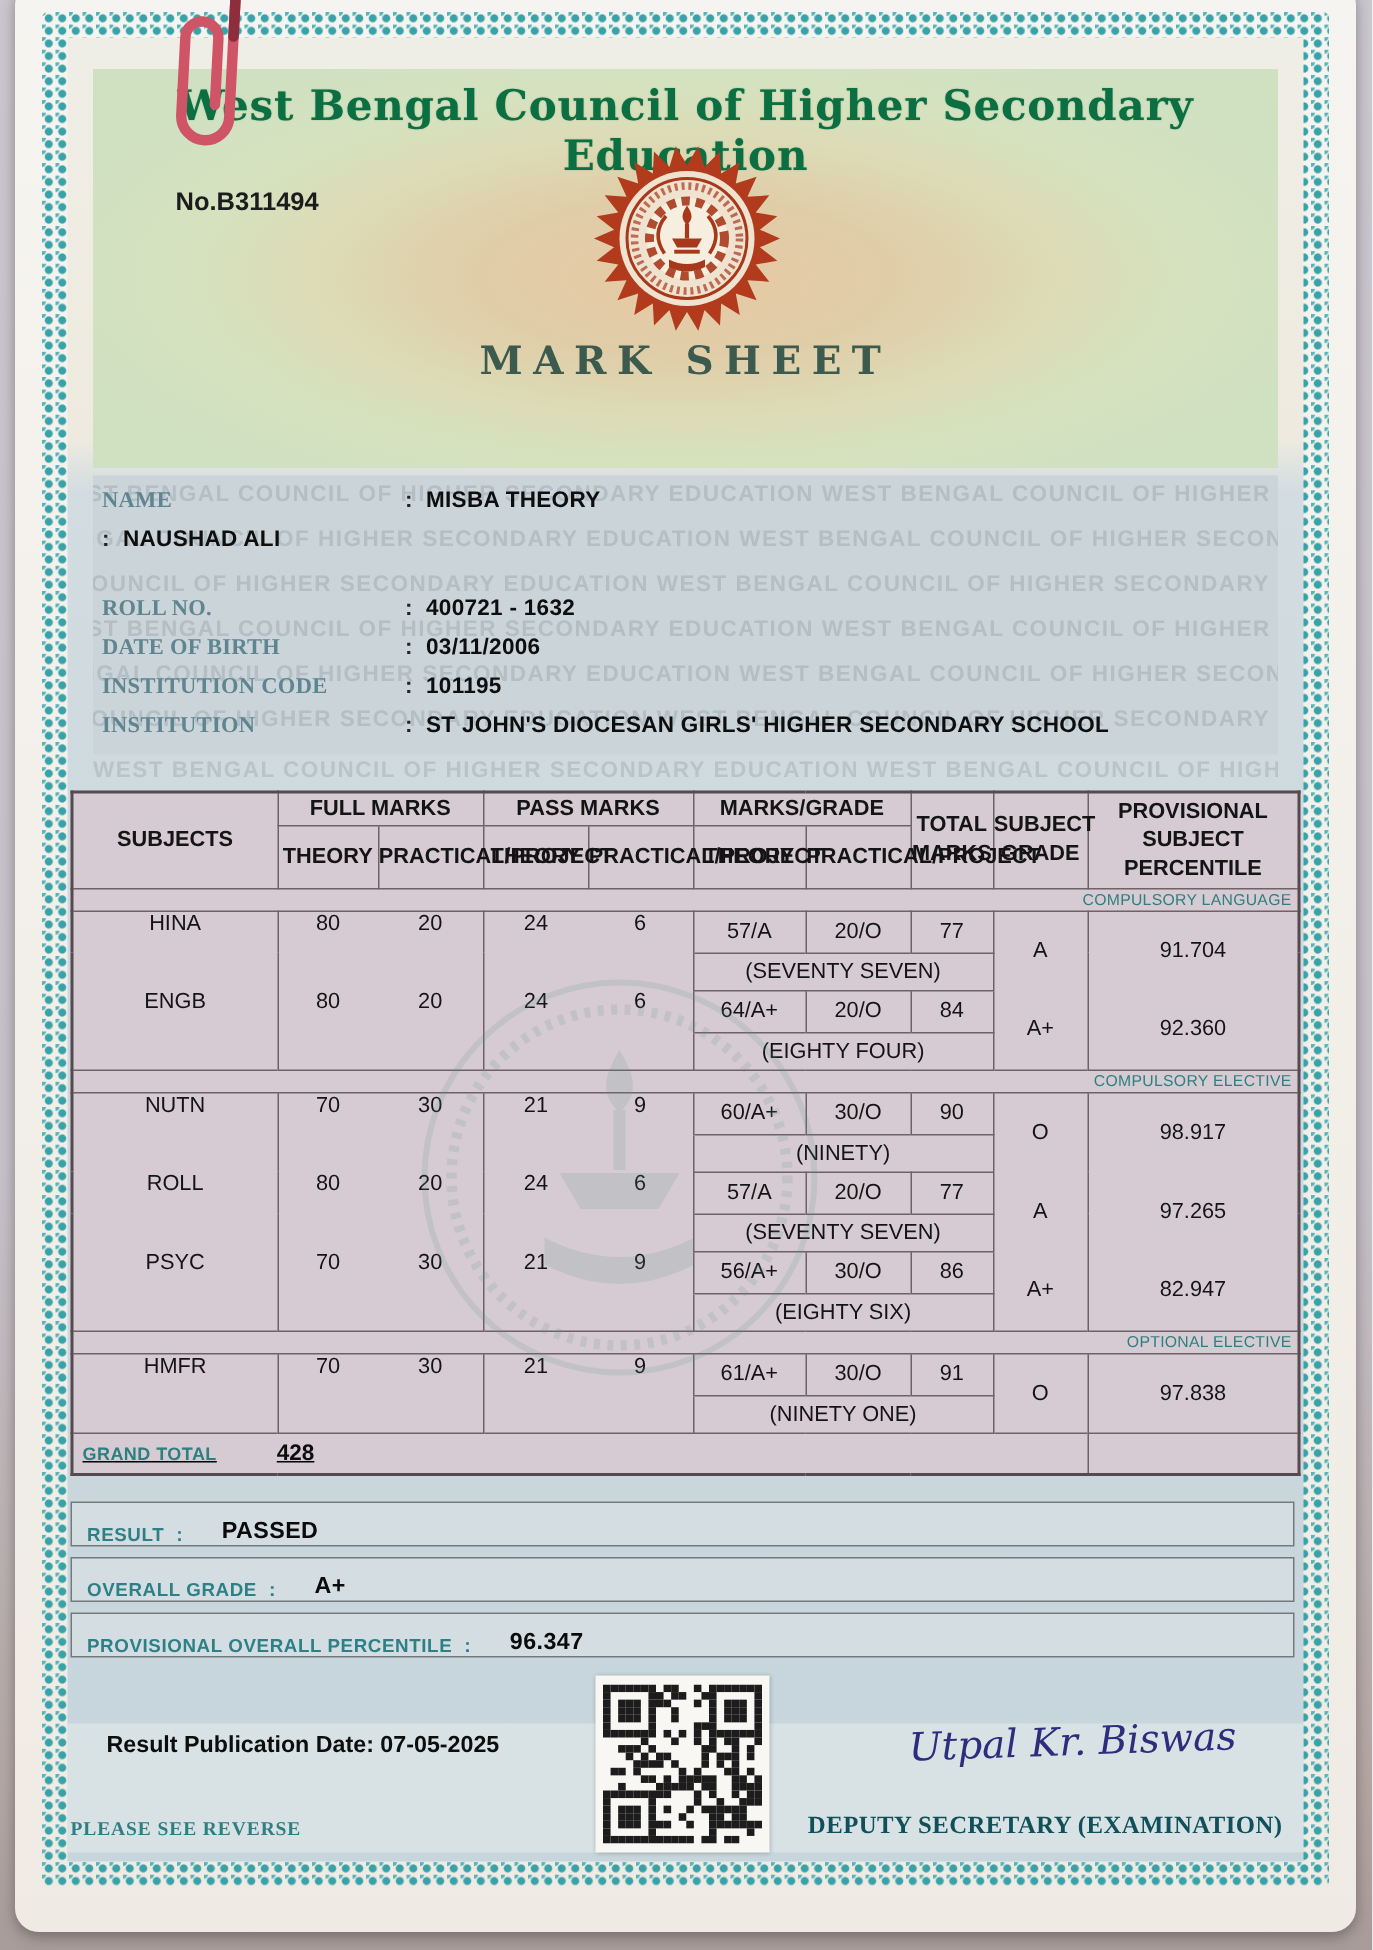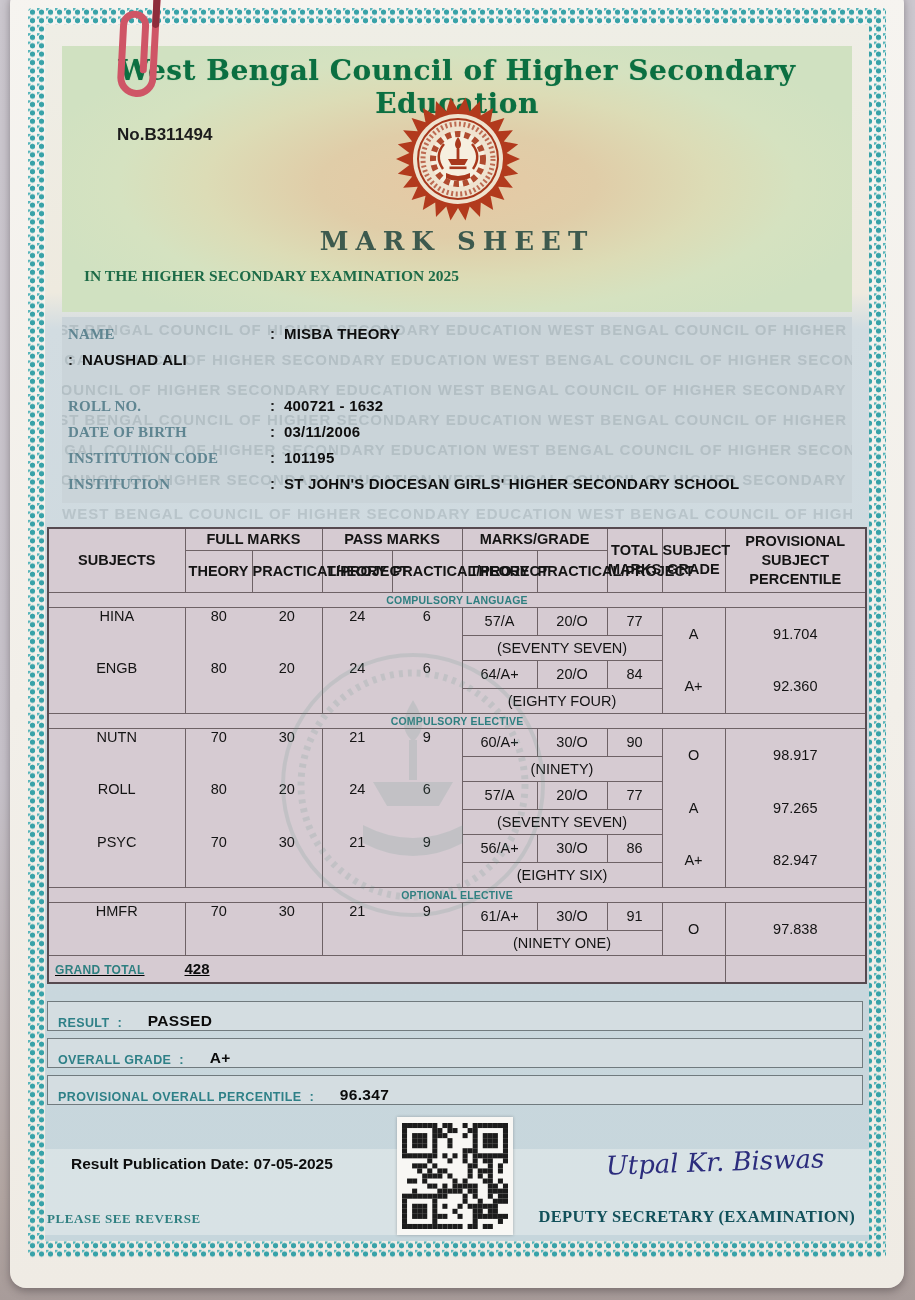--- a/index.html
+++ b/index.html
@@ -43,22 +43,22 @@
   .wm-gap div{white-space:nowrap;font-weight:bold;font-size:15px;color:rgba(140,155,160,.35);letter-spacing:1px;}
 
   
   table.marks{position:absolute;left:2px;top:502px;width:818px;border-collapse:collapse;table-layout:fixed;
     background:#d6cbd2;border:2px solid #564a50;}
   table.marks td{padding:0;font-size:14.5px;color:#141414;text-align:center;}
   thead td{border:1px solid #6e6266;font-weight:bold;font-size:11px;color:#25606d;line-height:1.3;padding:2px 1px;}
   tr.h1{height:22px;} tr.h2{height:42px;}
   td.bl{border-left:1px solid #6e6266;}
   tr.sec{height:15px;}
-  tr.sec td{border-top:1px solid #6e6266;border-bottom:1px solid #6e6266;text-align:center;
-    font-weight:bold;font-size:10.5px;color:#2e7f80;padding:1px 4px;letter-spacing:.2px;}
+  tr.sec td{border-top:1px solid #6e6266;border-bottom:1px solid #6e6266;text-align:right;
+    font-weight:normal;font-size:10.5px;color:#2e7f80;padding:1px 4px;letter-spacing:.2px;}
   tr.vals{height:28px;}
   tr.words{height:25px;}
   td.topv{vertical-align:top;padding-top:6px;}
   td.mid{vertical-align:middle;}
   td.wordcell{border-top:1px solid #6e6266;border-bottom:1px solid #6e6266;font-size:14.5px;}
   tr.grand{height:28px;text-decoration:underline;}
   tr.grand td{border-top:1px solid #6e6266;text-align:left;vertical-align:middle;}
   .glabel{font-weight:bold;font-size:12px;color:#2e7f80;padding-left:6px;letter-spacing:.3px;}
   .gval{font-weight:bold;font-size:15px;color:#0d0d0d;margin-left:40px;}
   .ghost{position:absolute;left:223px;top:615px;width:290px;height:290px;opacity:.16;pointer-events:none;}
@@ -107,21 +107,20 @@
               <rect x="60.6" y="52" width="2.8" height="10"></rect>
               <path d="M52 62 h20 l-3.4 6 h-13.2 z"></path>
               <rect x="53.5" y="69.5" width="17" height="2.6"></rect>
               <path d="M50 76 q12 6 24 0 l0 5 q-12 6 -24 0 z"></path>
             </g>
             <path d="M47 72 q-9 -13 1 -25" fill="none" stroke="#a8381c" stroke-width="2.4"></path>
             <path d="M77 72 q9 -13 -1 -25" fill="none" stroke="#a8381c" stroke-width="2.4"></path>
           </svg>
           <div class="sheet-title">MARK SHEET</div>
           <div class="stmt">
-            <div>IN THE HIGHER SECONDARY EXAMINATION 2025</div>
           </div>
         </div>
 
         <div class="details">
           <div class="wm" id="wm-details">
               <div style="top: 4px; left: -30px;">WEST BENGAL COUNCIL OF HIGHER SECONDARY EDUCATION  WEST BENGAL COUNCIL OF HIGHER SECONDARY EDUCATION  WEST BENGAL COUNCIL OF HIGHER SECONDARY EDUCATION  </div>
               <div style="top: 34px; left: -85px;">WEST BENGAL COUNCIL OF HIGHER SECONDARY EDUCATION  WEST BENGAL COUNCIL OF HIGHER SECONDARY EDUCATION  WEST BENGAL COUNCIL OF HIGHER SECONDARY EDUCATION  </div>
               <div style="top: 64px; left: -140px;">WEST BENGAL COUNCIL OF HIGHER SECONDARY EDUCATION  WEST BENGAL COUNCIL OF HIGHER SECONDARY EDUCATION  WEST BENGAL COUNCIL OF HIGHER SECONDARY EDUCATION  </div>
               <div style="top: 94px; left: -30px;">WEST BENGAL COUNCIL OF HIGHER SECONDARY EDUCATION  WEST BENGAL COUNCIL OF HIGHER SECONDARY EDUCATION  WEST BENGAL COUNCIL OF HIGHER SECONDARY EDUCATION  </div>
               <div style="top: 124px; left: -85px;">WEST BENGAL COUNCIL OF HIGHER SECONDARY EDUCATION  WEST BENGAL COUNCIL OF HIGHER SECONDARY EDUCATION  WEST BENGAL COUNCIL OF HIGHER SECONDARY EDUCATION  </div>

